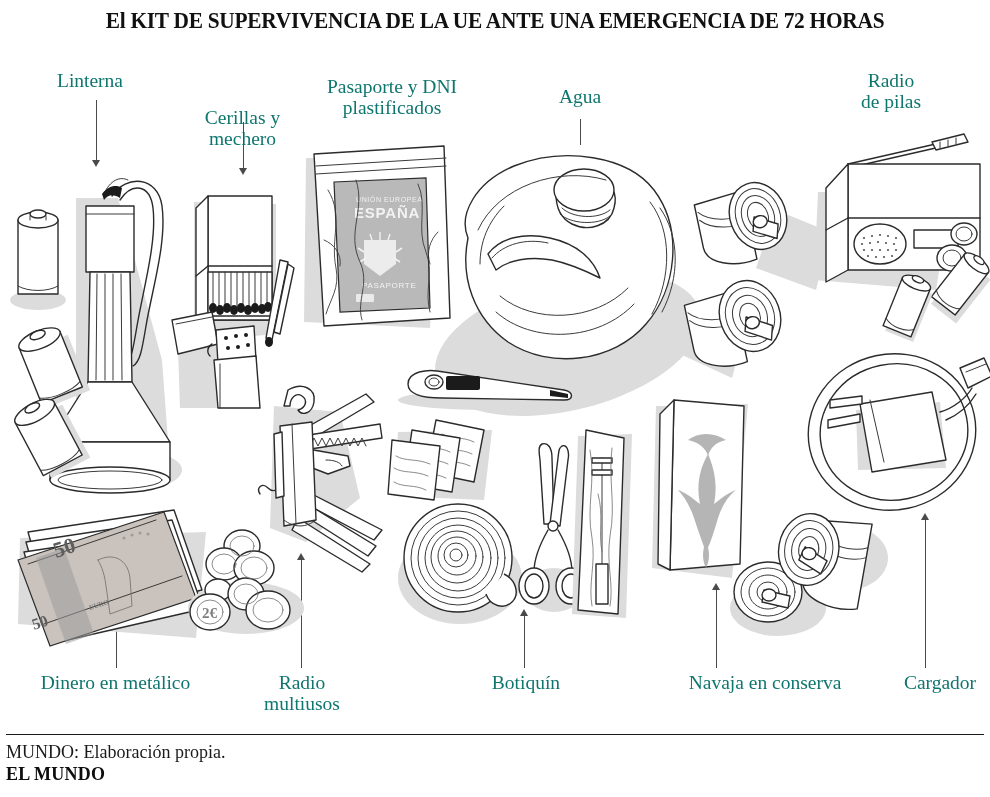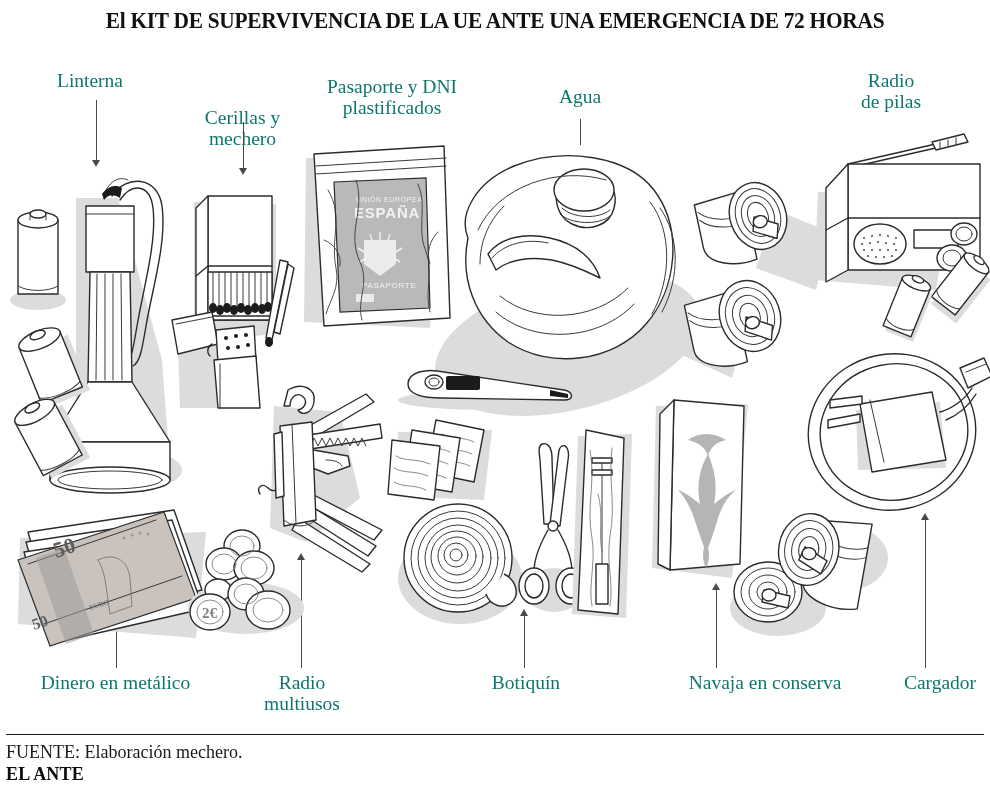--- a/index.html
+++ b/index.html
@@ -677,16 +677,16 @@
 
       <path class="stroke-dark" d="M140 72 C154 68 166 58 172 48"></path>
       <path class="stroke-dark" d="M146 80 C160 74 170 64 176 54"></path>
 
       <path class="fill-white" d="M160 28 L184 18 L192 36 L168 48 Z"></path>
       <path class="stroke-thin" d="M166 32 L186 24"></path>
     </svg>
   </div>
 
   <div class="footer-rule"></div>
-  <div class="footer-source">FUENTE: Elaboración mechero.</div>
-  <div class="footer-brand">EL ANTE</div>
+  <div class="footer-source">MUNDO: Elaboración propia.</div>
+  <div class="footer-brand">EL MUNDO</div>
 
 </div>
 
 </body></html>

